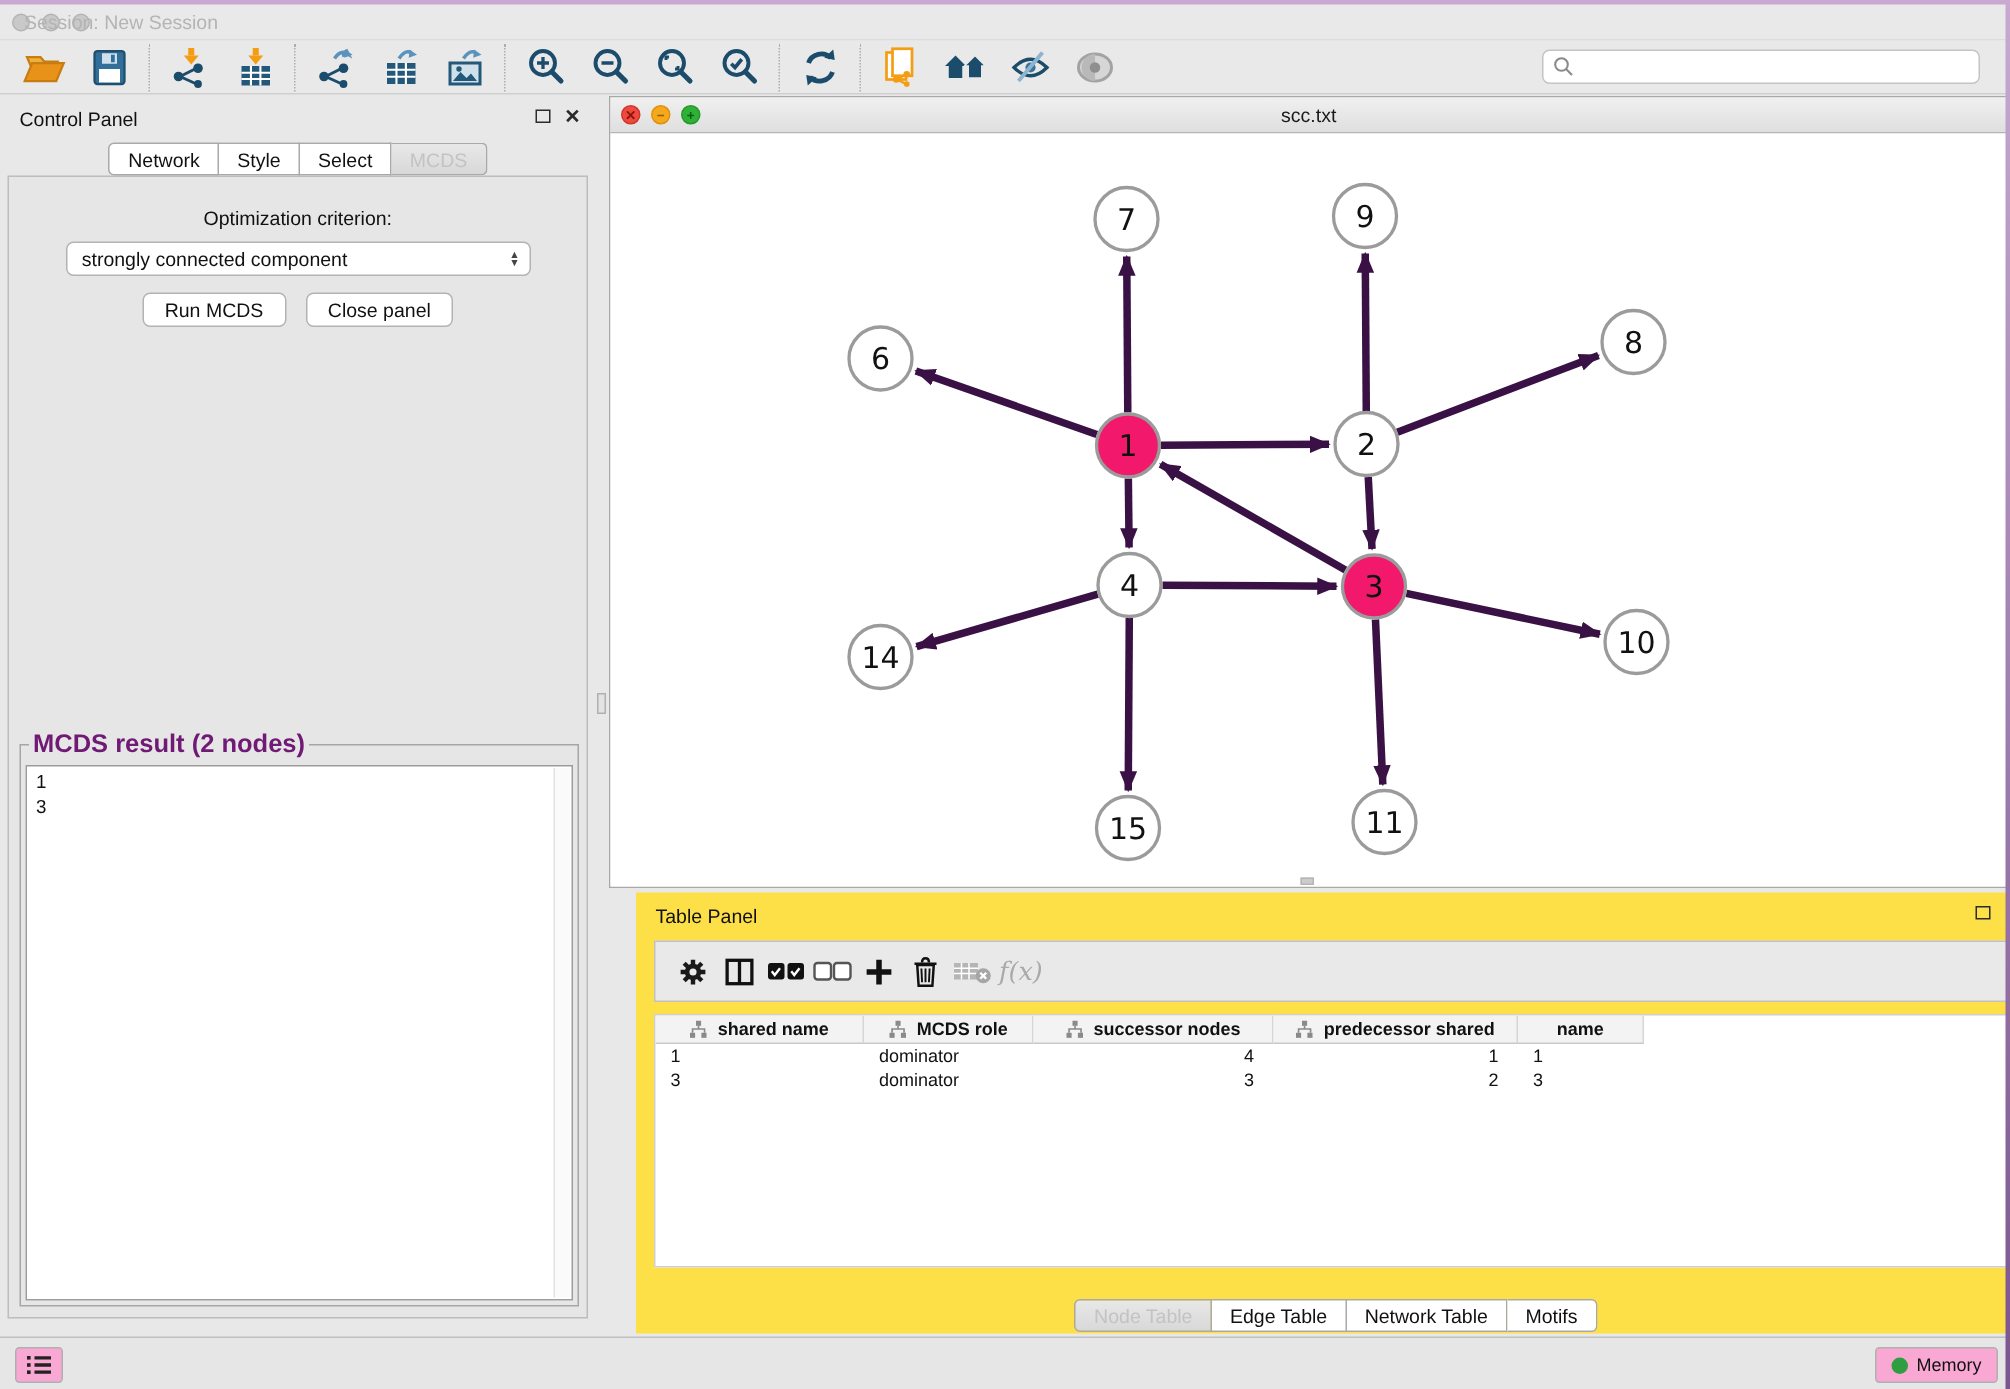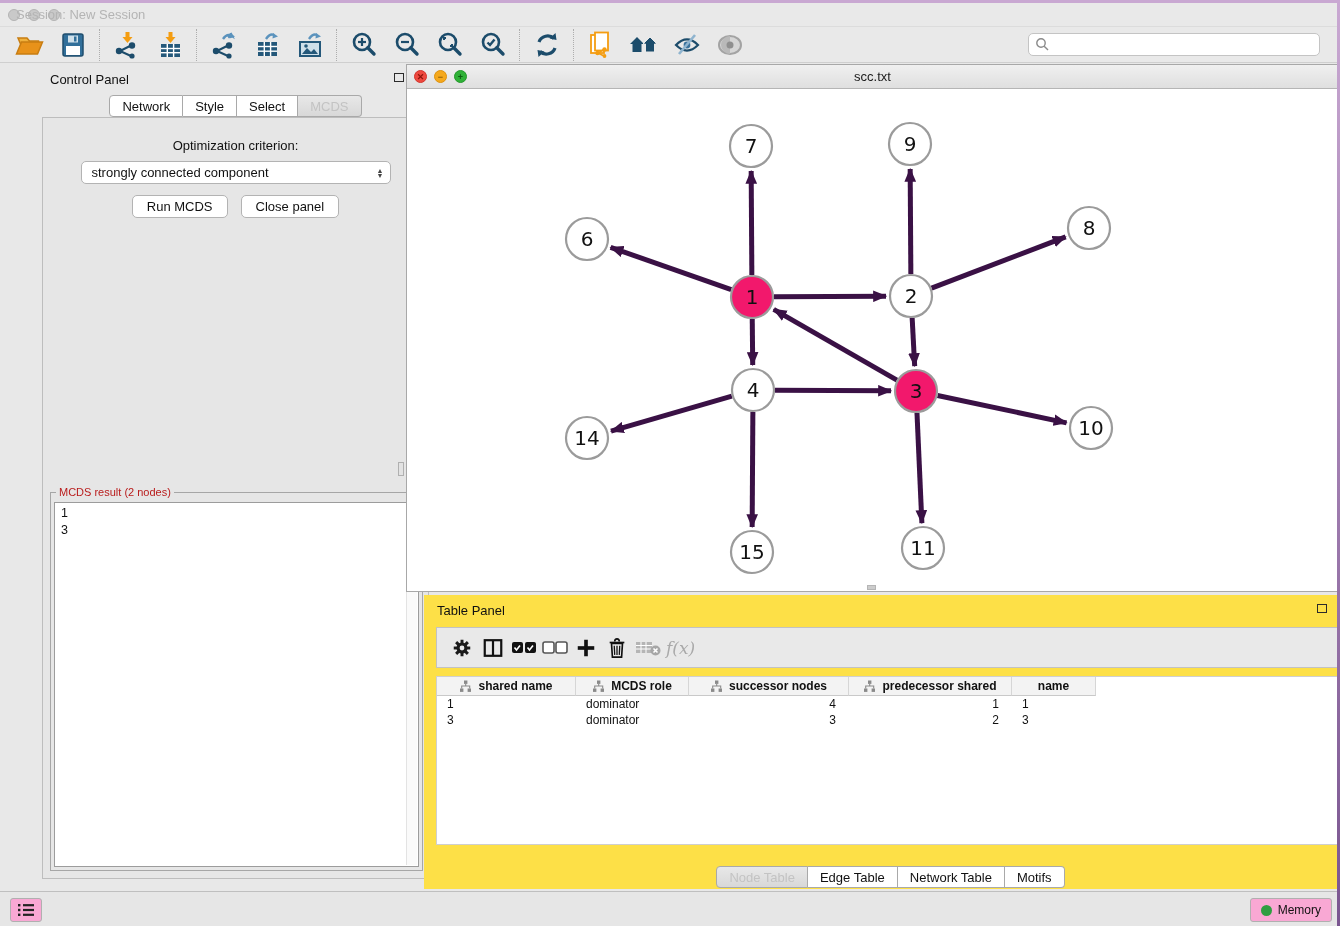--- a/index.html
+++ b/index.html
@@ -19,21 +19,21 @@
 
   
   .toolbar { position:absolute; left:0; top:27px; width:1340px; height:36px; background:#e9e9e9; border-bottom:1px solid #cfcfcf; display:flex; align-items:center; padding:0 8px; }
   .tbtn { width:43px; height:34px; display:flex; align-items:center; justify-content:center; }
   .sep { height:32px; border-left:1px dotted #adadad; margin:0 5px; }
   .tb-spacer { flex:1; }
   .searchbox { width:292px; height:23px; background:#fff; border:1px solid #c4c4c4; border-radius:5px; display:flex; align-items:center; padding:0 6px; margin-right:12px; }
   .searchbox input { border:none; outline:none; flex:1; font-size:12px; font-family:"Liberation Sans",sans-serif; background:transparent; }
 
   
-  .cpanel { position:absolute; left:0; top:64px; width:397px; height:825px; background:#e8e8e8;margin-left:37px; }
+  .cpanel { position:absolute; left:0; top:64px; width:397px; height:825px; background:#e8e8e8; }
   .panel-head { position:relative; height:30px; }
   .panel-title { position:absolute; left:13px; top:8px; font-size:13px; color:#111; }
   .win-icons { position:absolute; right:10px; top:8px; display:flex; gap:9px; align-items:center; }
   .float-ic { width:10px; height:9px; border:1.5px solid #2b2b2b; display:inline-block; }
   .close-ic { font-size:13px; font-weight:700; color:#2b2b2b; line-height:11px; }
 
   .seg-row { position:absolute; left:0; width:100%; display:flex; justify-content:center; z-index:2; }
   .cp-tabs { top:31px; }
   .seg { height:22px; font-size:13px; display:flex; align-items:center; justify-content:center; background:#fff; border:1px solid #a9a9a9; border-left:none; color:#111; padding:0 12px; }
   .seg:first-child { border-left:1px solid #a9a9a9; border-radius:4px 0 0 4px; }
@@ -42,21 +42,21 @@
 
   .cp-pane { position:absolute; left:5px; top:53px; width:387px; height:762px; background:#e6e6e6; border:1px solid #bdbdbd; }
   .opt-label { margin-top:20px; text-align:center; font-size:13px; color:#111; }
   .combo { margin:8px auto 0; width:310px; height:23px; background:#fff; border:1px solid #b3b3b3; border-radius:5px; display:flex; align-items:center; padding:0 6px 0 10px; font-size:13px; color:#111; }
   .combo .cval { flex:1; }
   .spin { display:flex; flex-direction:column; align-items:center; line-height:5px; font-size:7px; color:#444; }
   .btn-row { margin-top:11px; display:flex; justify-content:center; gap:13px; }
   .pbtn { height:23px; padding:0 14px; background:#fff; border:1px solid #b3b3b3; border-radius:5px; font-size:13px; color:#111; display:flex; align-items:center; }
 
   .result-fieldset { position:absolute; left:7px; top:368px; width:373px; height:385px; border:1px solid #a6a6a6; padding:4px 3px 3px 3px; }
-  .result-fieldset legend { font-size:11px; color:#b91c1c; padding:0 3px; margin-left:2px; }
+  .result-fieldset legend { font-size:17px; color:#701a75; padding:0 3px; margin-left:2px;font-weight:bold; }
   .result-box { position:relative; width:100%; height:100%; background:#fff; border:1px solid #9c9c9c; }
   .result-lines { padding:2px 6px; font-size:12.5px; line-height:17px; color:#111; white-space:pre; }
   .result-scroll { position:absolute; top:1px; right:1px; bottom:1px; width:11px; background:#fafafa; border-left:1px solid #e3e3e3; }
 
   
   .netwin { position:absolute; left:406px; top:64px; width:933px; height:528px; border:1px solid #a8a8a8; background:#fff; }
   .netwin-title { position:relative; height:24px; background:linear-gradient(#f0f0f0,#dfdfdf); border-bottom:1px solid #b5b5b5; }
   .tlights { position:absolute; left:7px; top:5px; display:flex; gap:7px; }
   .tl { width:13px; height:13px; border-radius:50%; font-size:9px; font-weight:700; display:flex; align-items:center; justify-content:center; }
   .tl.red { background:#ee493f; border:1px solid #d2352c; color:#8e130b; }

